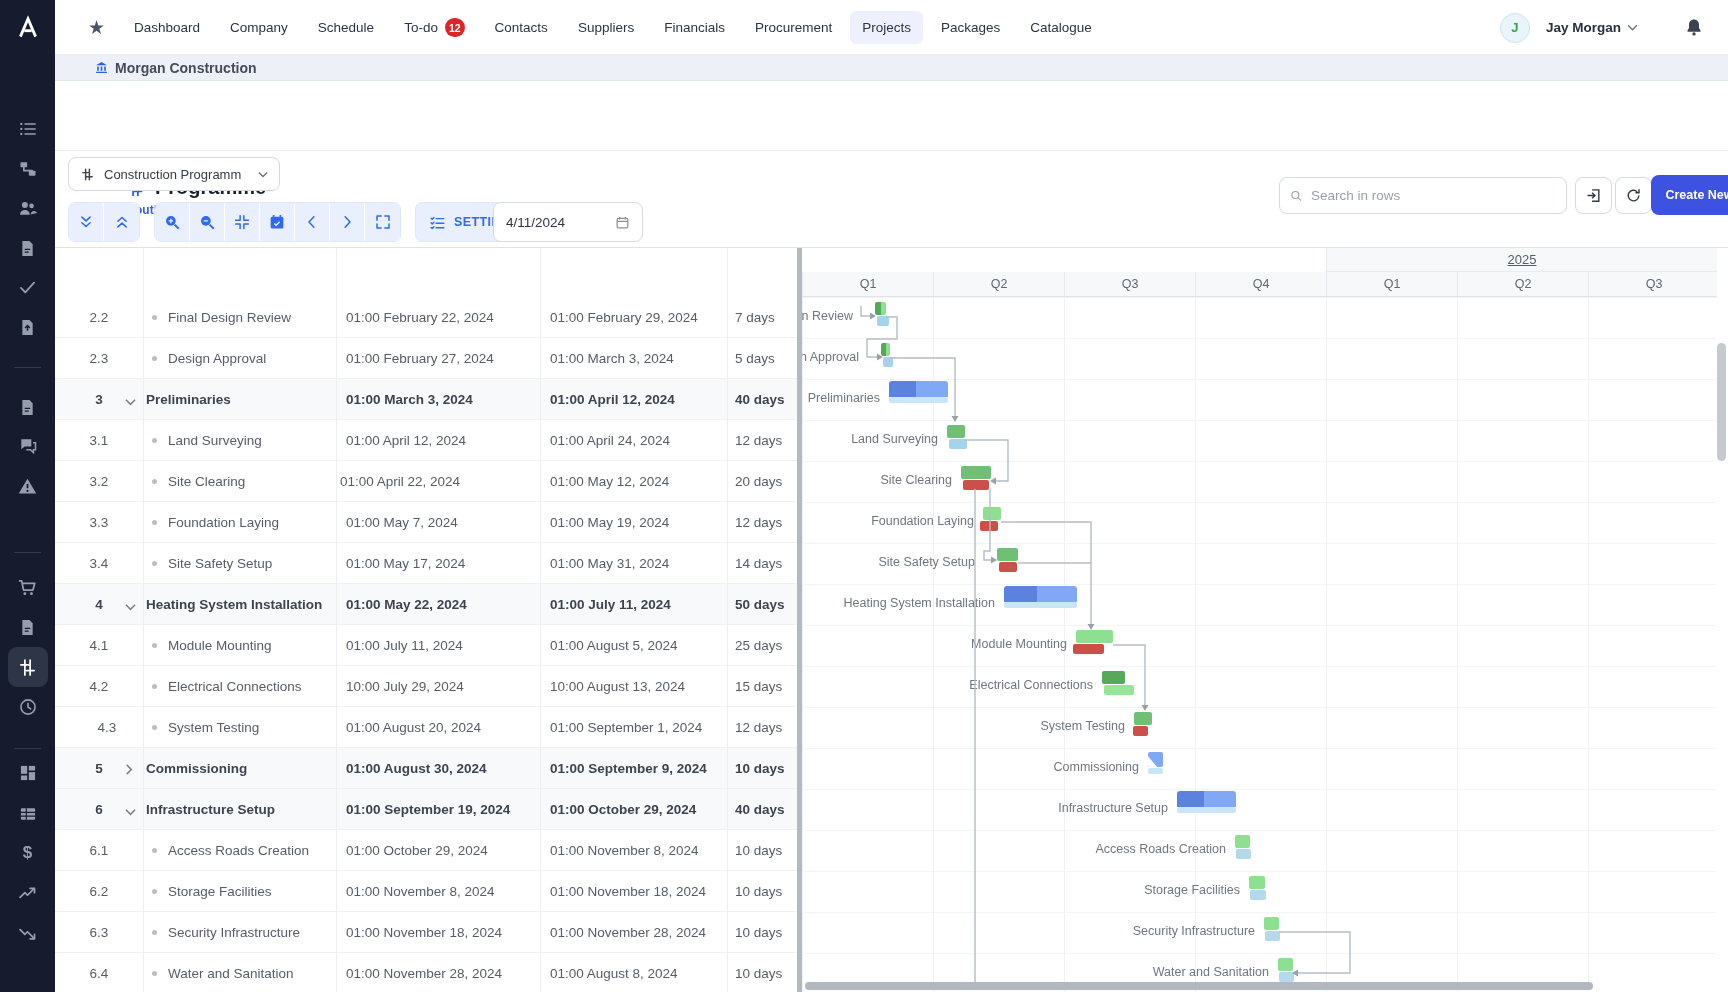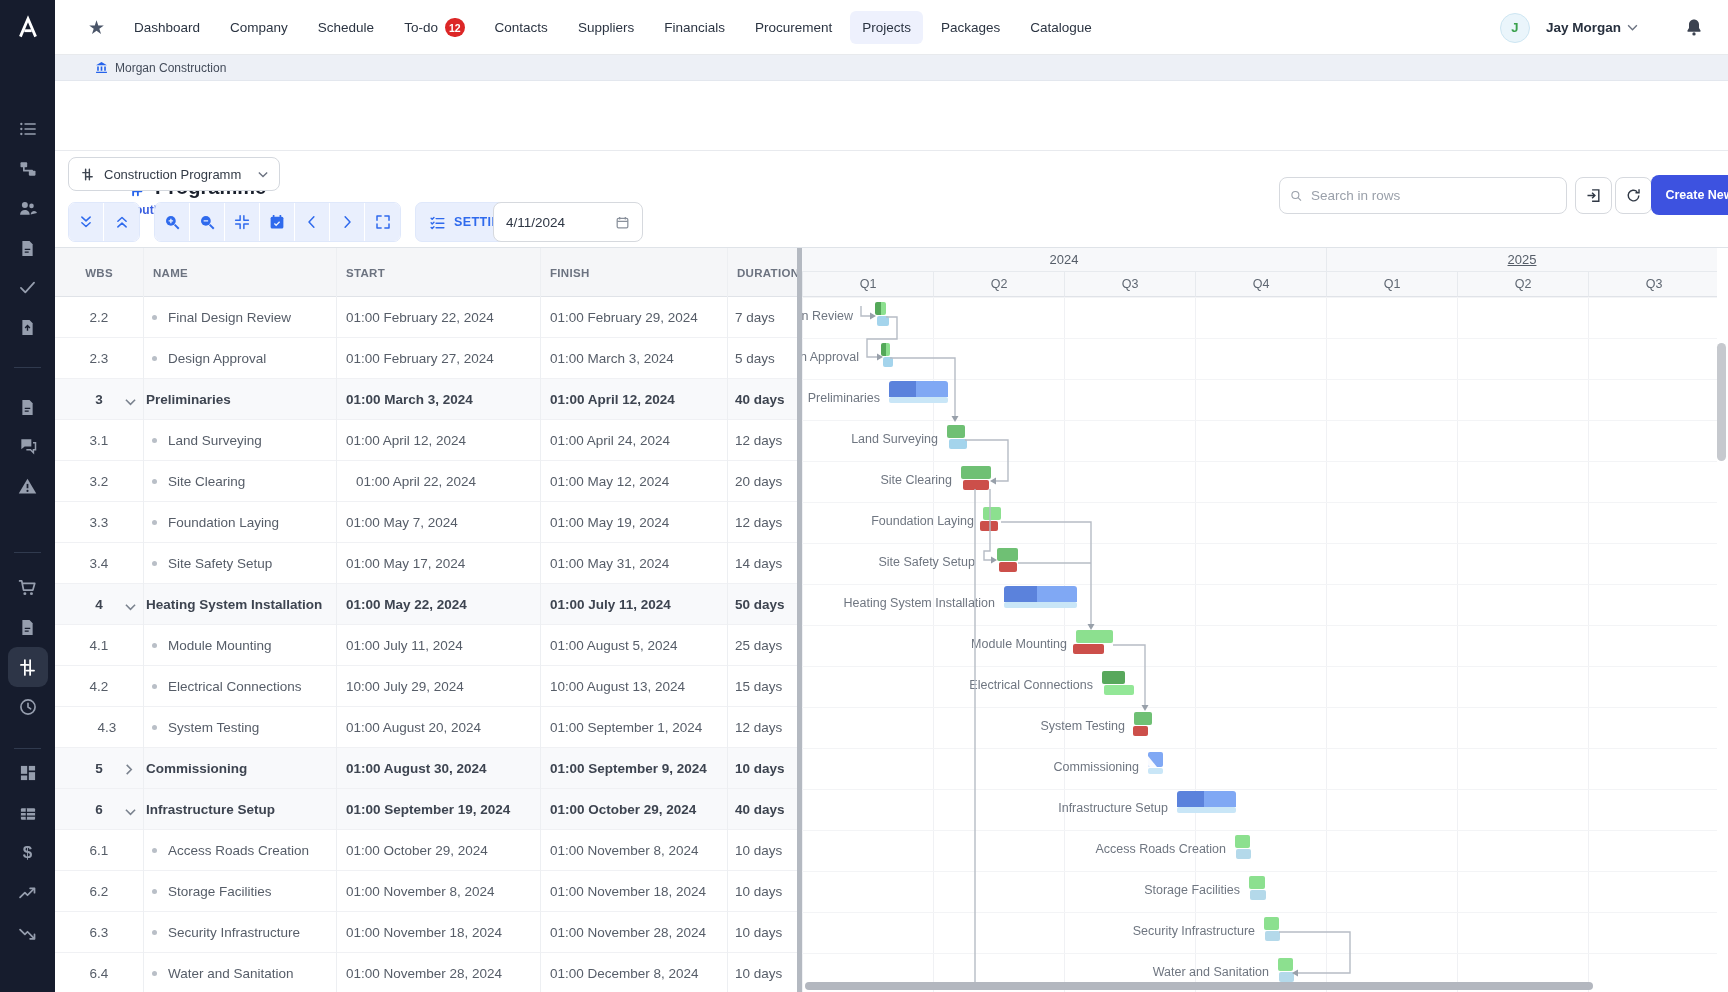--- a/index.html
+++ b/index.html
@@ -28,21 +28,21 @@
   
   #sidebar { position:absolute; left:0; top:55px; width:55px; height:937px; background:#161c2d; z-index:25; }
   .sb-icon { position:absolute; left:50%; transform:translate(-50%,-50%); width:40px; height:40px;
     display:flex; align-items:center; justify-content:center; border-radius:9px; cursor:pointer; color:#969eae; }
   .sb-icon.active { background:#2d3547; color:#fff; }
   .sb-div { position:absolute; left:14px; width:27px; height:1px; background:#303a4e; }
 
   
   #breadcrumb { position:absolute; left:55px; top:55px; width:1673px; height:26px; background:#edf0f6;
     border-bottom:1px solid #e3e7ee; display:flex; align-items:center; padding-left:40px; gap:7px; cursor:pointer; }
-  #breadcrumb span { font-size:12px; font-weight:400; color:#444c5a; }
+  #breadcrumb span { font-size:14px; font-weight:700; color:#444c5a; }
 
   
   #title-row { position:absolute; left:55px; top:81px; width:1673px; height:69px; background:#fff; }
   #page-title { position:absolute; left:100px; top:95px; font-size:20px; font-weight:700; color:#1a202c; }
   #title-icon { position:absolute; left:71px; top:98px; }
   #page-subtitle { position:absolute; left:72px; top:122px; font-size:12px; font-weight:600; color:#3b5fe0; cursor:pointer; }
   #hdr-border { position:absolute; left:55px; top:150px; width:1673px; height:1px; background:#e8eaee; }
 
   #search-box { position:absolute; left:1224px; top:96px; width:288px; height:37px; border:1px solid #d6d9de;
     border-radius:8px; display:flex; align-items:center; padding:12px 10px; gap:8px; background:#fff; }
@@ -425,27 +425,20 @@
 <div id="date-input">
   <span>4/11/2024</span>
   <svg width="15" height="15" viewBox="0 0 24 24">
     <rect x="3.5" y="5.5" width="17" height="15" rx="2" fill="none" stroke="#8a919c" stroke-width="2"></rect>
     <path d="M7.5 3v4 M16.5 3v4 M3.5 10h17" stroke="#8a919c" stroke-width="2"></path>
   </svg>
 </div>
 
 <div id="grid-top-border"></div>
 <div id="table-panel">
-  <div id="thead">
-      <div class="th" style="left: 0px; width: 88px; justify-content: center;">WBS</div>
-      <div class="th" style="left: 88px; width: 193px; justify-content: flex-start; padding-left: 10px;">NAME</div>
-      <div class="th" style="left: 281px; width: 204px; justify-content: flex-start; padding-left: 10px;">START</div>
-      <div class="th" style="left: 485px; width: 187px; justify-content: flex-start; padding-left: 10px;">FINISH</div>
-      <div class="th" style="left: 672px; width: 71px; justify-content: flex-start; padding-left: 10px;">DURATION</div>
-    </div>
   <div id="tbody">
       <div class="t-row" style="top: 49px;">
         <div class="cell wbs-cell" style="left:0">2.2</div>
         <span class="bullet"></span>
       <div class="cell" style="left:113px;width:166px">Final Design Review</div>
         <div class="cell" style="left:291px;width:192px">01:00 February 22, 2024</div>
     <div class="cell" style="left:495px;width:175px">01:00 February 29, 2024</div>
     <div class="cell" style="left:680px;width:62px">7 days</div>
       </div>
       <div class="t-row" style="top: 90px;">
@@ -471,21 +464,21 @@
         <span class="bullet"></span>
       <div class="cell" style="left:113px;width:166px">Land Surveying</div>
         <div class="cell" style="left:291px;width:192px">01:00 April 12, 2024</div>
     <div class="cell" style="left:495px;width:175px">01:00 April 24, 2024</div>
     <div class="cell" style="left:680px;width:62px">12 days</div>
       </div>
       <div class="t-row" style="top: 213px;">
         <div class="cell wbs-cell" style="left:0">3.2</div>
         <span class="bullet"></span>
       <div class="cell" style="left:113px;width:166px">Site Clearing</div>
-        <div class="cell" style="left:301px;width:192px">01:00 April 22, 2024</div>
+        <div class="cell" style="left:285px;width:192px">01:00 April 22, 2024</div>
     <div class="cell" style="left:495px;width:175px">01:00 May 12, 2024</div>
     <div class="cell" style="left:680px;width:62px">20 days</div>
       </div>
       <div class="t-row" style="top: 254px;">
         <div class="cell wbs-cell" style="left:0">3.3</div>
         <span class="bullet"></span>
       <div class="cell" style="left:113px;width:166px">Foundation Laying</div>
         <div class="cell" style="left:291px;width:192px">01:00 May 7, 2024</div>
     <div class="cell" style="left:495px;width:175px">01:00 May 19, 2024</div>
     <div class="cell" style="left:680px;width:62px">12 days</div>
@@ -574,32 +567,31 @@
       <div class="cell" style="left:113px;width:166px">Security Infrastructure</div>
         <div class="cell" style="left:291px;width:192px">01:00 November 18, 2024</div>
     <div class="cell" style="left:495px;width:175px">01:00 November 28, 2024</div>
     <div class="cell" style="left:680px;width:62px">10 days</div>
       </div>
       <div class="t-row" style="top: 705px;">
         <div class="cell wbs-cell" style="left:0">6.4</div>
         <span class="bullet"></span>
       <div class="cell" style="left:113px;width:166px">Water and Sanitation</div>
         <div class="cell" style="left:291px;width:192px">01:00 November 28, 2024</div>
-    <div class="cell" style="left:495px;width:175px">01:00 December 8, 2024</div>
+    <div class="cell" style="left:495px;width:175px">01:00 August 8, 2024</div>
     <div class="cell" style="left:680px;width:62px">10 days</div>
       </div>
     </div>
 <div class="col-line" style="left: 88px;"></div>
     <div class="col-line" style="left: 281px;"></div>
     <div class="col-line" style="left: 485px;"></div>
     <div class="col-line" style="left: 672px;"></div>
   </div>
 <div id="splitter"></div>
 <div id="gantt-panel">
-    <div class="g-yearrow" style="left: 0px; width: 524px;">2024</div>
     <div class="g-yearrow" style="left: 524px; width: 391px; border-left: 1px solid rgb(231, 234, 238); text-decoration: underline;">2025</div>
     <div class="g-q" style="left: 0px; width: 131px;">Q1</div>
     <div class="g-vline" style="left: 0px;"></div>
     <div class="g-q" style="left: 131px; width: 131px;">Q2</div>
     <div class="g-vline" style="left: 131px;"></div>
     <div class="g-q" style="left: 262px; width: 131px;">Q3</div>
     <div class="g-vline" style="left: 262px;"></div>
     <div class="g-q" style="left: 393px; width: 131px;">Q4</div>
     <div class="g-vline" style="left: 393px;"></div>
     <div class="g-q" style="left: 524px; width: 131px;">Q1</div>

